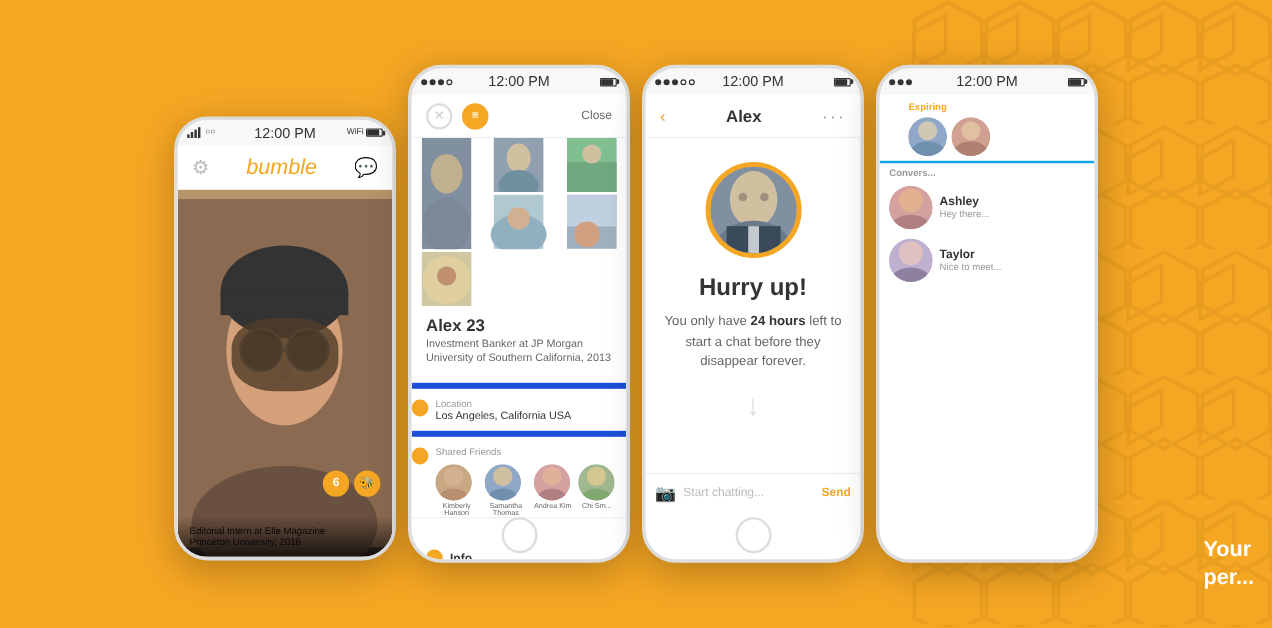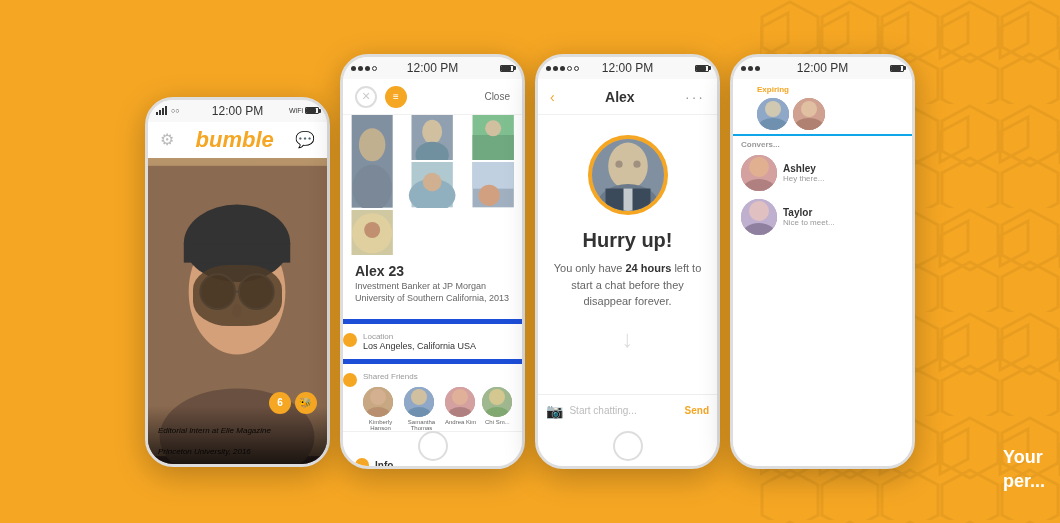--- a/index.html
+++ b/index.html
@@ -121,22 +121,22 @@
       height: 36px;
       background: white;
       display: flex;
       align-items: center;
       justify-content: space-between;
       padding: 0 12px;
     }
 
     .bumble-logo {
       color: #F5A623;
-      font-size: 22px;
-      font-weight: 700;
+      font-size: 18px;
+      font-weight: 400;
       font-style: italic;
     }
 
     .profile-card {
       position: relative;
       width: 100%;
       height: calc(100% - 36px);
       overflow: hidden;
     }
 
@@ -172,22 +172,21 @@
     }
 
     .profile-name {
       font-size: 14px;
       font-weight: 700;
     }
 
     .profile-subtitle {
       font-size: 8px;
       opacity: 0.9;
-      margin-top: 12px;
-      font-style: italic;
+      margin-top: 0;
     }
 
     
     .phone2-screen {
       width: 100%;
       height: calc(100% - 22px);
       position: relative;
       overflow: hidden;
       background: white;
     }

